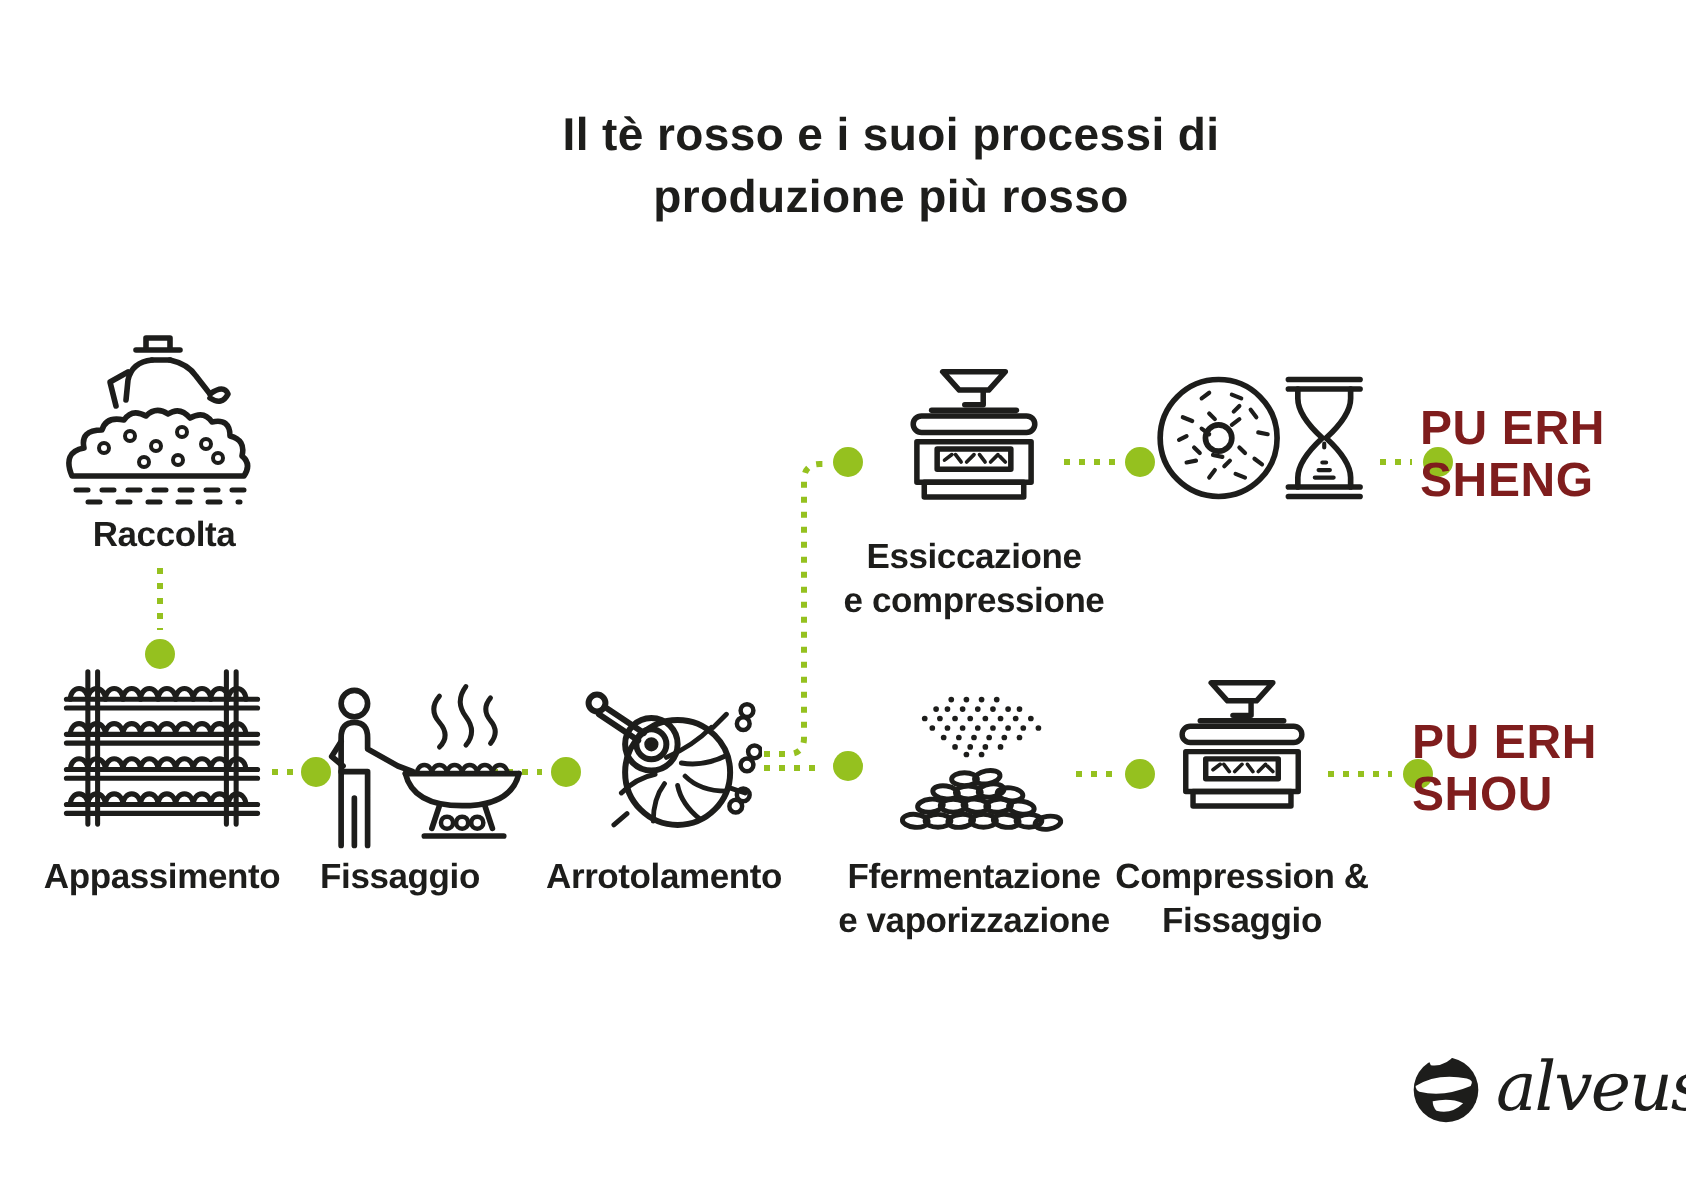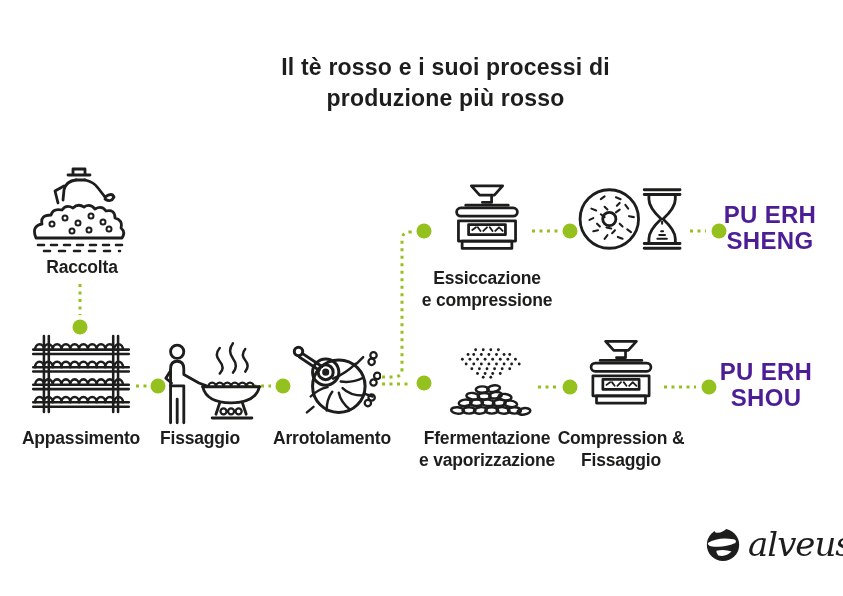--- a/index.html
+++ b/index.html
@@ -12,21 +12,21 @@
     font-size:23px;line-height:31px;font-weight:bold;letter-spacing:0.2px;color:#1d1d1b;
   }
   .icon{position:absolute;}
   .icon svg{display:block;width:100%;height:100%;}
   .lbl{
     position:absolute;font-weight:bold;font-size:17.5px;line-height:22px;
     text-align:center;color:#1d1d1b;letter-spacing:-0.2px;white-space:nowrap;
   }
   .result{
     position:absolute;font-weight:bold;font-size:24px;line-height:26px;
-    text-align:center;color:#4c1d95;letter-spacing:0.3px;white-space:nowrap;
+    text-align:left;color:#7f1d1d;letter-spacing:0.3px;white-space:nowrap;
   }
   #connectors{position:absolute;left:0;top:0;pointer-events:none;}
   .brand{position:absolute;left:704px;top:524px;display:flex;align-items:center;}
   .brand-name{
     font-family:"DejaVu Serif", serif;font-style:italic;font-size:34px;
     color:#1d1d1b;margin-left:6px;letter-spacing:-1px;line-height:40px;
   }
   .ic{stroke:#1d1d1b;fill:none;stroke-linecap:round;stroke-linejoin:round;}
 </style>
 </head>

